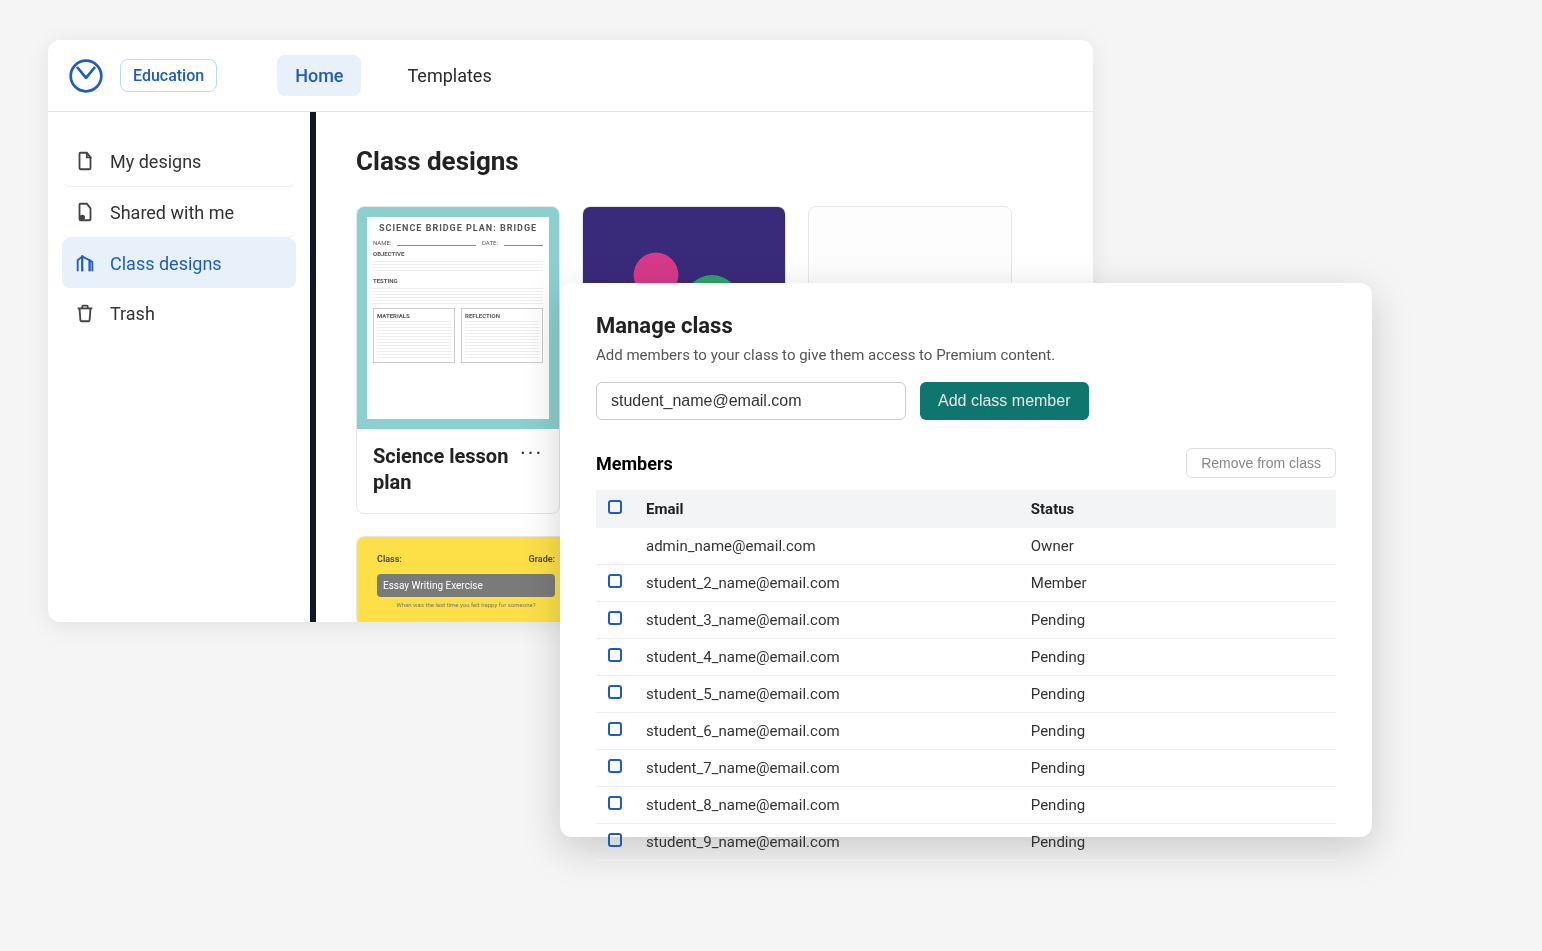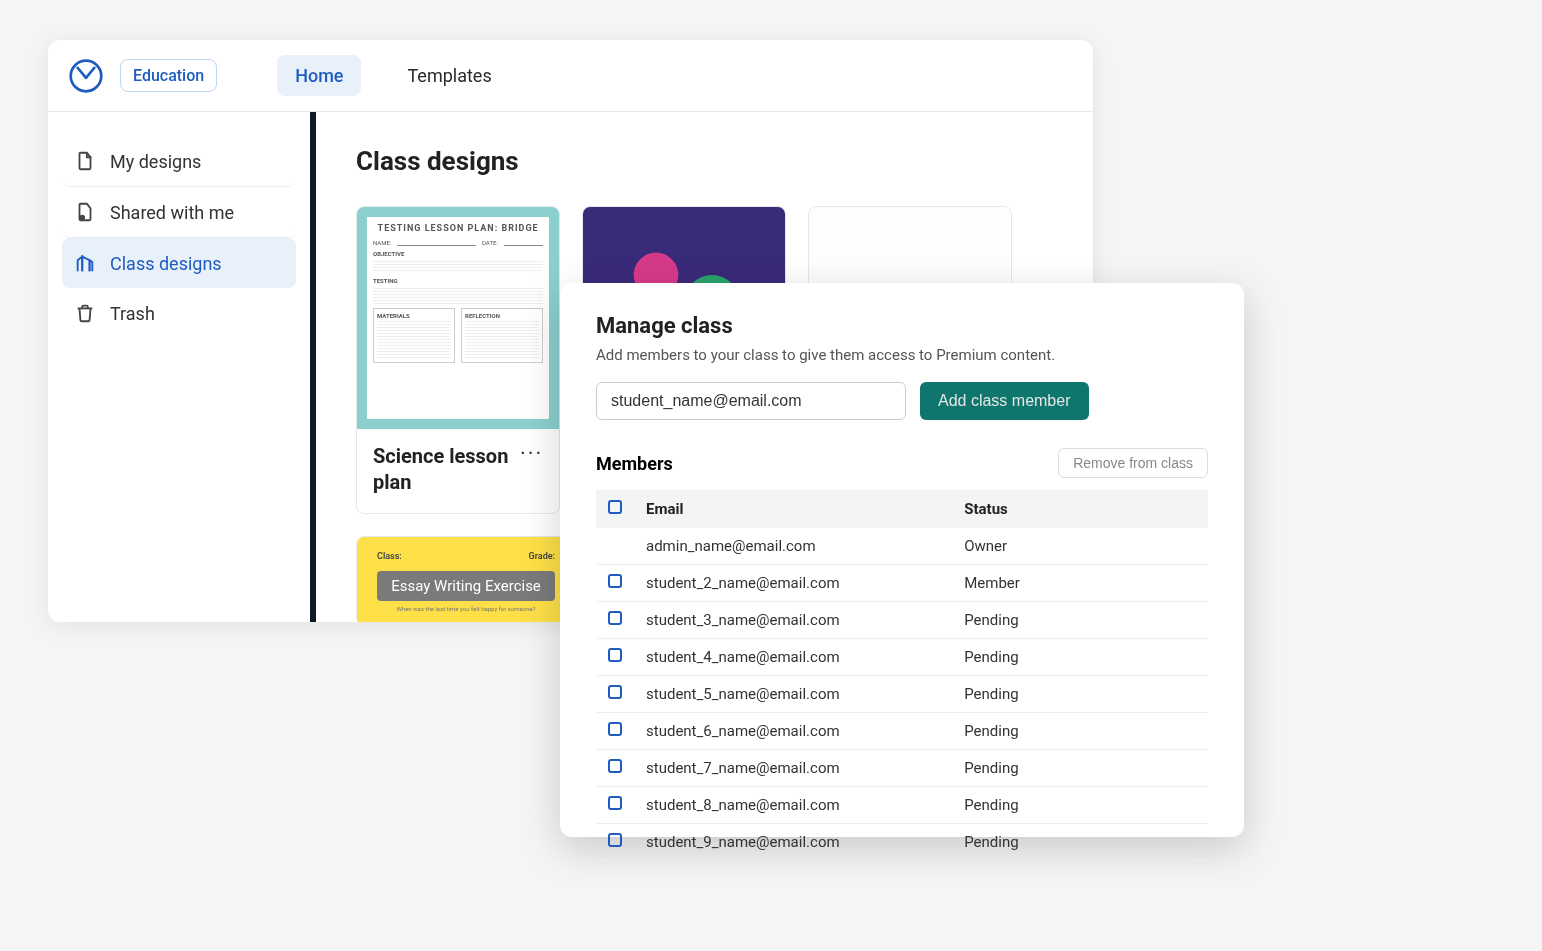--- a/index.html
+++ b/index.html
@@ -129,27 +129,27 @@
   .card-title {
     font-size: 20px; font-weight: 700; color: #222; line-height: 1.3;
   }
   .dots { font-size: 22px; color: #333; line-height: 1; letter-spacing: 2px; cursor:pointer; }
   .thumb2 { background: #3a2a7a; }
   .thumb3 { background: #fdfdfd; border-bottom:1px solid #eee; padding:8px 12px 0; }
   .thumb3 .ht { color:#c43a3a; font-size:10px; text-align:center; }
   .thumb3 .faces { display:flex; justify-content:center; gap:6px; margin-top:6px; }
   .thumb3 .face { width:20px; height:20px; border-radius:50%; background:#e8b07a; }
   .thumb4 { background:#fde047; padding:20px; font-size:9px; color:#444;}
-  .thumb4 .bar { background:#7a7a7a; color:#fff; padding:6px; text-align:center; font-size:15px; border-radius:4px; margin-top:10px;}
+  .thumb4 .bar { background:#7a7a7a; color:#fff; padding:6px; text-align:left; font-size:10px; border-radius:4px; margin-top:10px;}
   .cards-row2 { margin-top: 22px; display:flex; gap:22px; }
 
   .modal {
     position: absolute;
     top: 283px; left: 560px;
-    width: 684px; height: 554px;
+    width: 812px; height: 554px;
     background: #fff;
     border-radius: 12px;
     box-shadow: 0 12px 40px rgba(0,0,0,0.18);
     padding: 30px 36px;
   }
   .modal h2 {
     font-size: 22px; font-weight: 700; color: #222; margin-bottom: 8px;
   }
   .modal .sub {
     font-size: 15px; color: #555; margin-bottom: 18px;
@@ -264,21 +264,21 @@
           </svg>
         <span>Trash</span>
       </div>
     </div>
     <div class="main">
       <div class="page-title">Class designs</div>
       <div class="cards">
         <div class="card">
           <div class="thumb">
             <div class="thumb-inner">
-              <div class="tt">TESTING LESSON PLAN: BRIDGE</div>
+              <div class="tt">SCIENCE BRIDGE PLAN: BRIDGE</div>
               <div class="row">
                   <span>NAME:</span>
                   <span class="line"></span>
                   <span>DATE:</span>
                   <span class="line" style="flex:0.5"></span>
                 </div>
               <div class="sec">OBJECTIVE</div>
               <div style="height:14px; background:repeating-linear-gradient(#fff,#fff 2px,#eee 2px,#eee 3px);"></div>
               <div class="sec">TESTING</div>
               <div style="height:18px; background:repeating-linear-gradient(#fff,#fff 2px,#eee 2px,#eee 3px);"></div>

